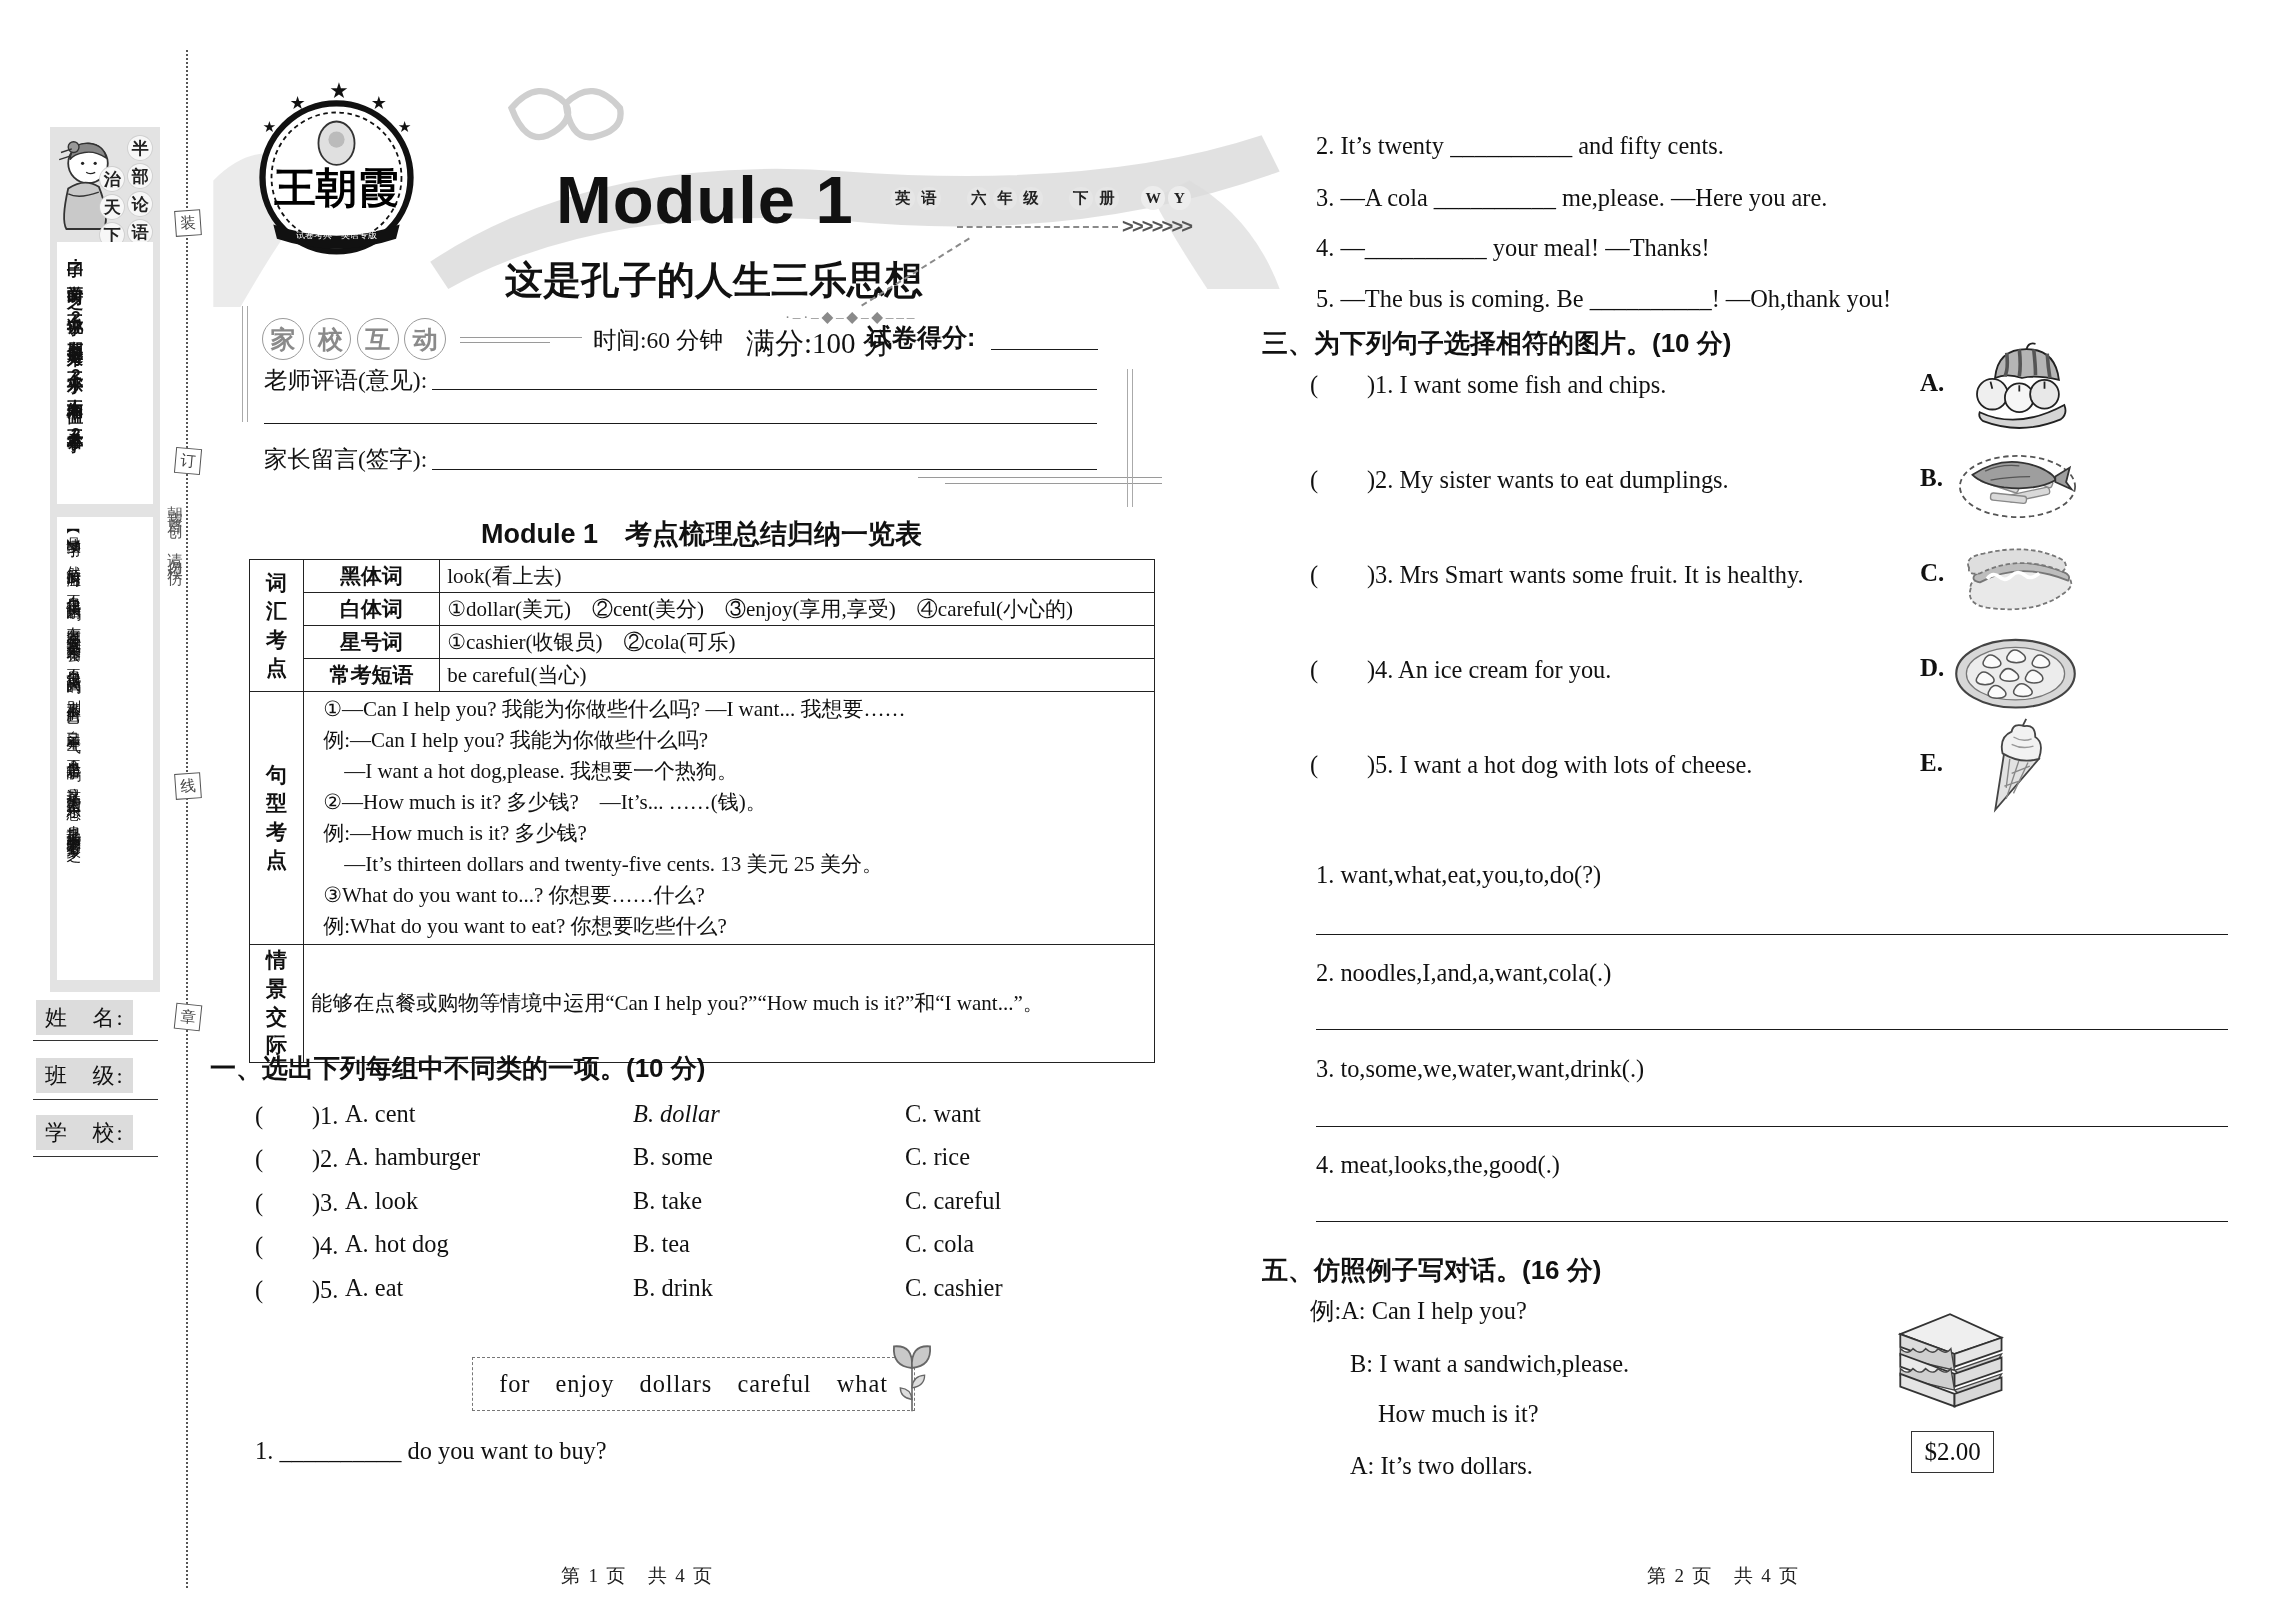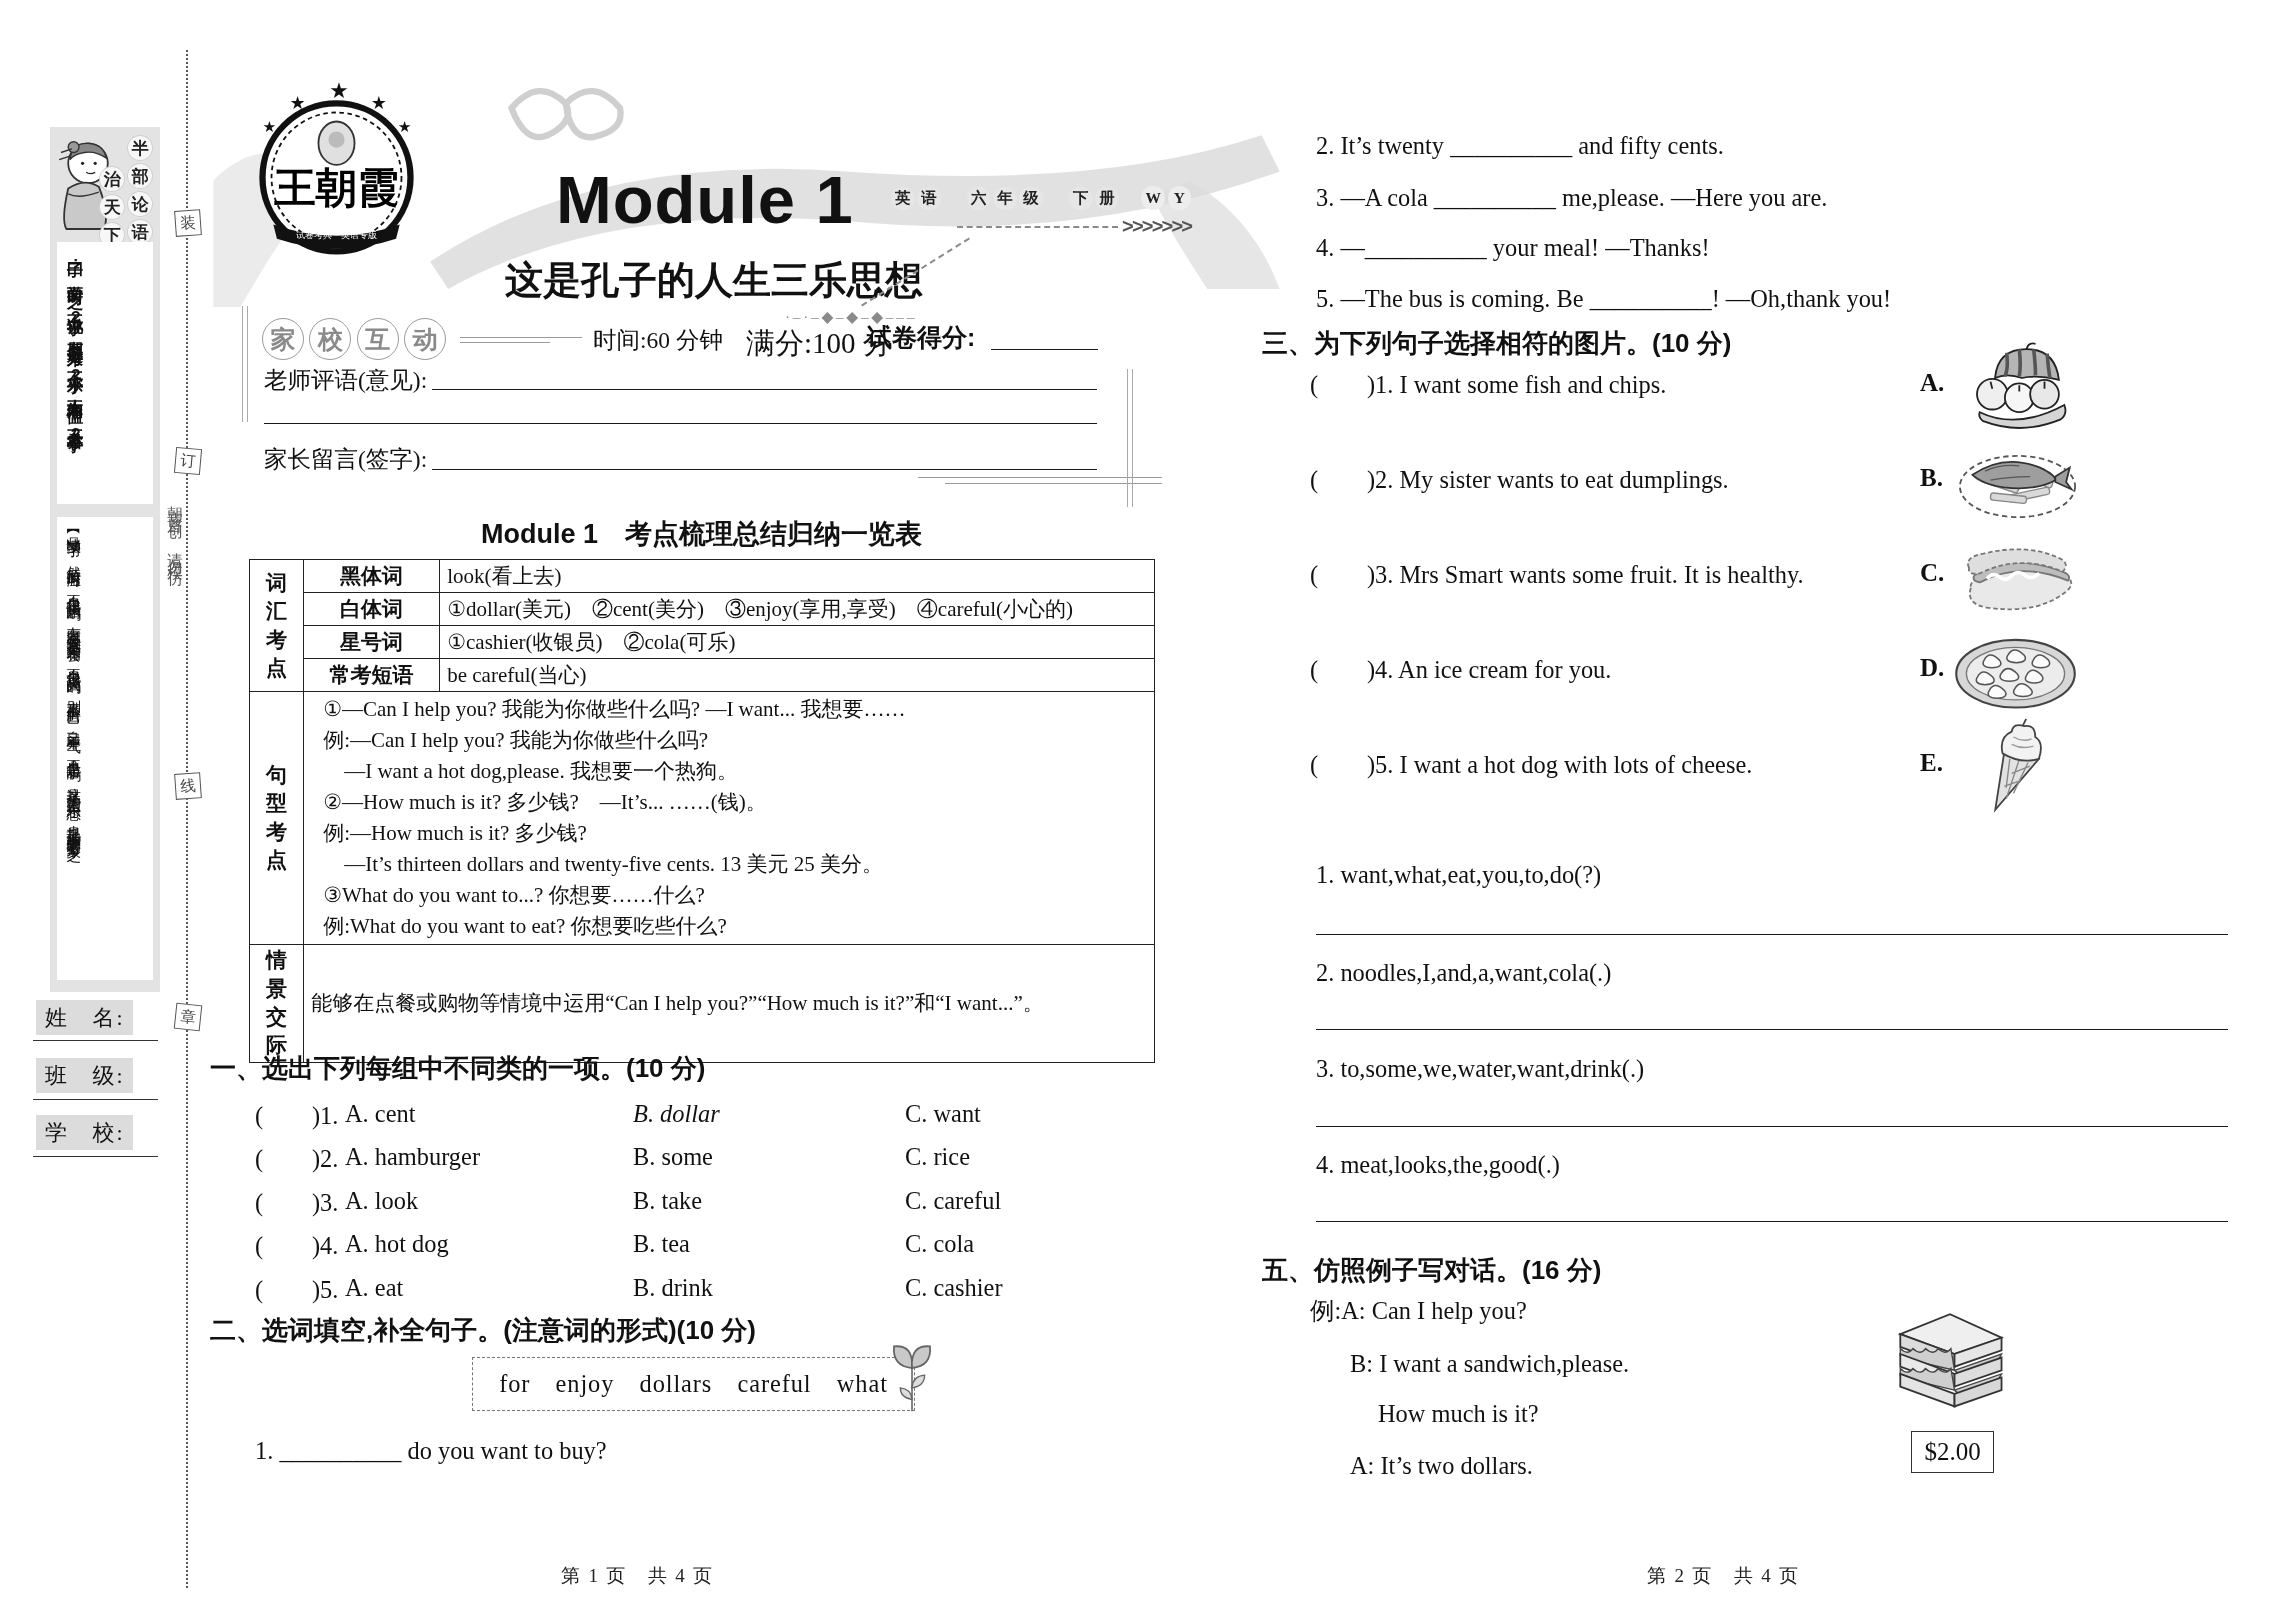--- a/index.html
+++ b/index.html
@@ -243,21 +243,20 @@
     <span class="abs" style="left:378px;">B. tea</span>
     <span class="abs" style="left:650px;">C. cola</span>
   </div>
   <div class="abs q" style="left:255px;top:1274px;">
     <span>(　　)5.</span>
     <span class="abs" style="left:90px;">A. eat</span>
     <span class="abs" style="left:378px;">B. drink</span>
     <span class="abs" style="left:650px;">C. cashier</span>
   </div>
 
-  <div class="abs sec-header" style="left:210px;top:1313px;">二、选词填空,补全句子。(注意词的形式)(10 分)</div>
   <div class="wordbox" style="left:472px;top:1357px;width:441px;height:52px;">
     <span>for　enjoy　dollars　careful　what</span>
   </div>
   <svg class="abs" style="left:885px;top:1332px;" width="54" height="81" viewBox="0 0 60 90">
     <path d="M30,40 L30,88" stroke="#777" stroke-width="2" fill="none"></path>
     <path d="M30,40 Q8,38 10,16 Q32,14 30,40 Z" fill="#c9c9c9" stroke="#666" stroke-width="2"></path>
     <path d="M30,40 Q52,38 50,16 Q28,14 30,40 Z" fill="#c9c9c9" stroke="#666" stroke-width="2"></path>
     <path d="M30,62 Q44,60 44,48 Q31,49 30,62 Z" fill="#ddd" stroke="#666" stroke-width="1.5"></path>
     <path d="M30,75 Q17,73 17,62 Q29,63 30,75 Z" fill="#ddd" stroke="#666" stroke-width="1.5"></path>
   </svg>

